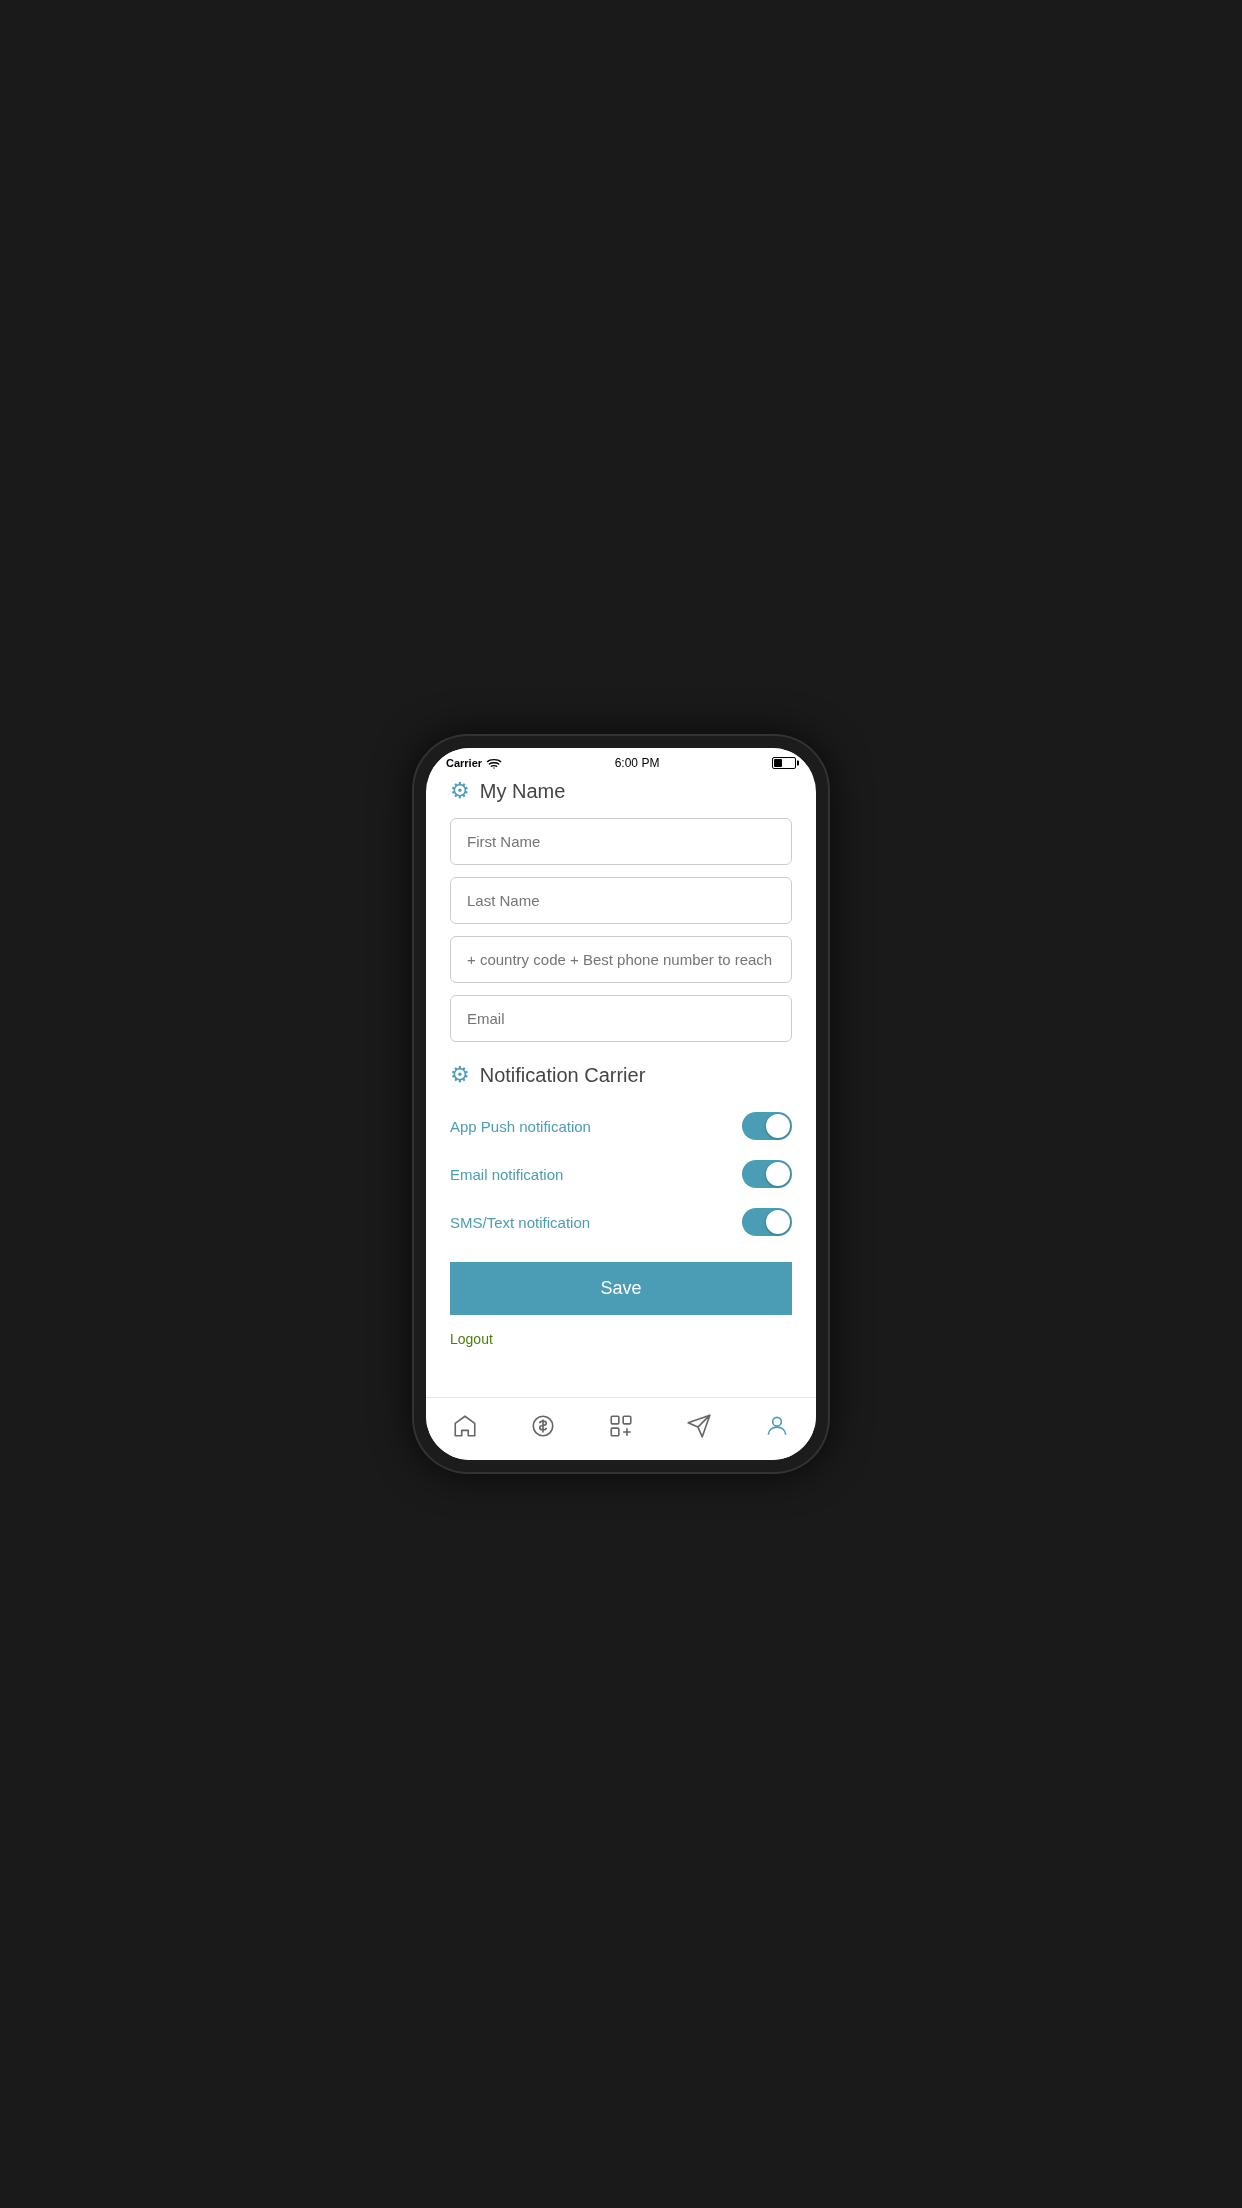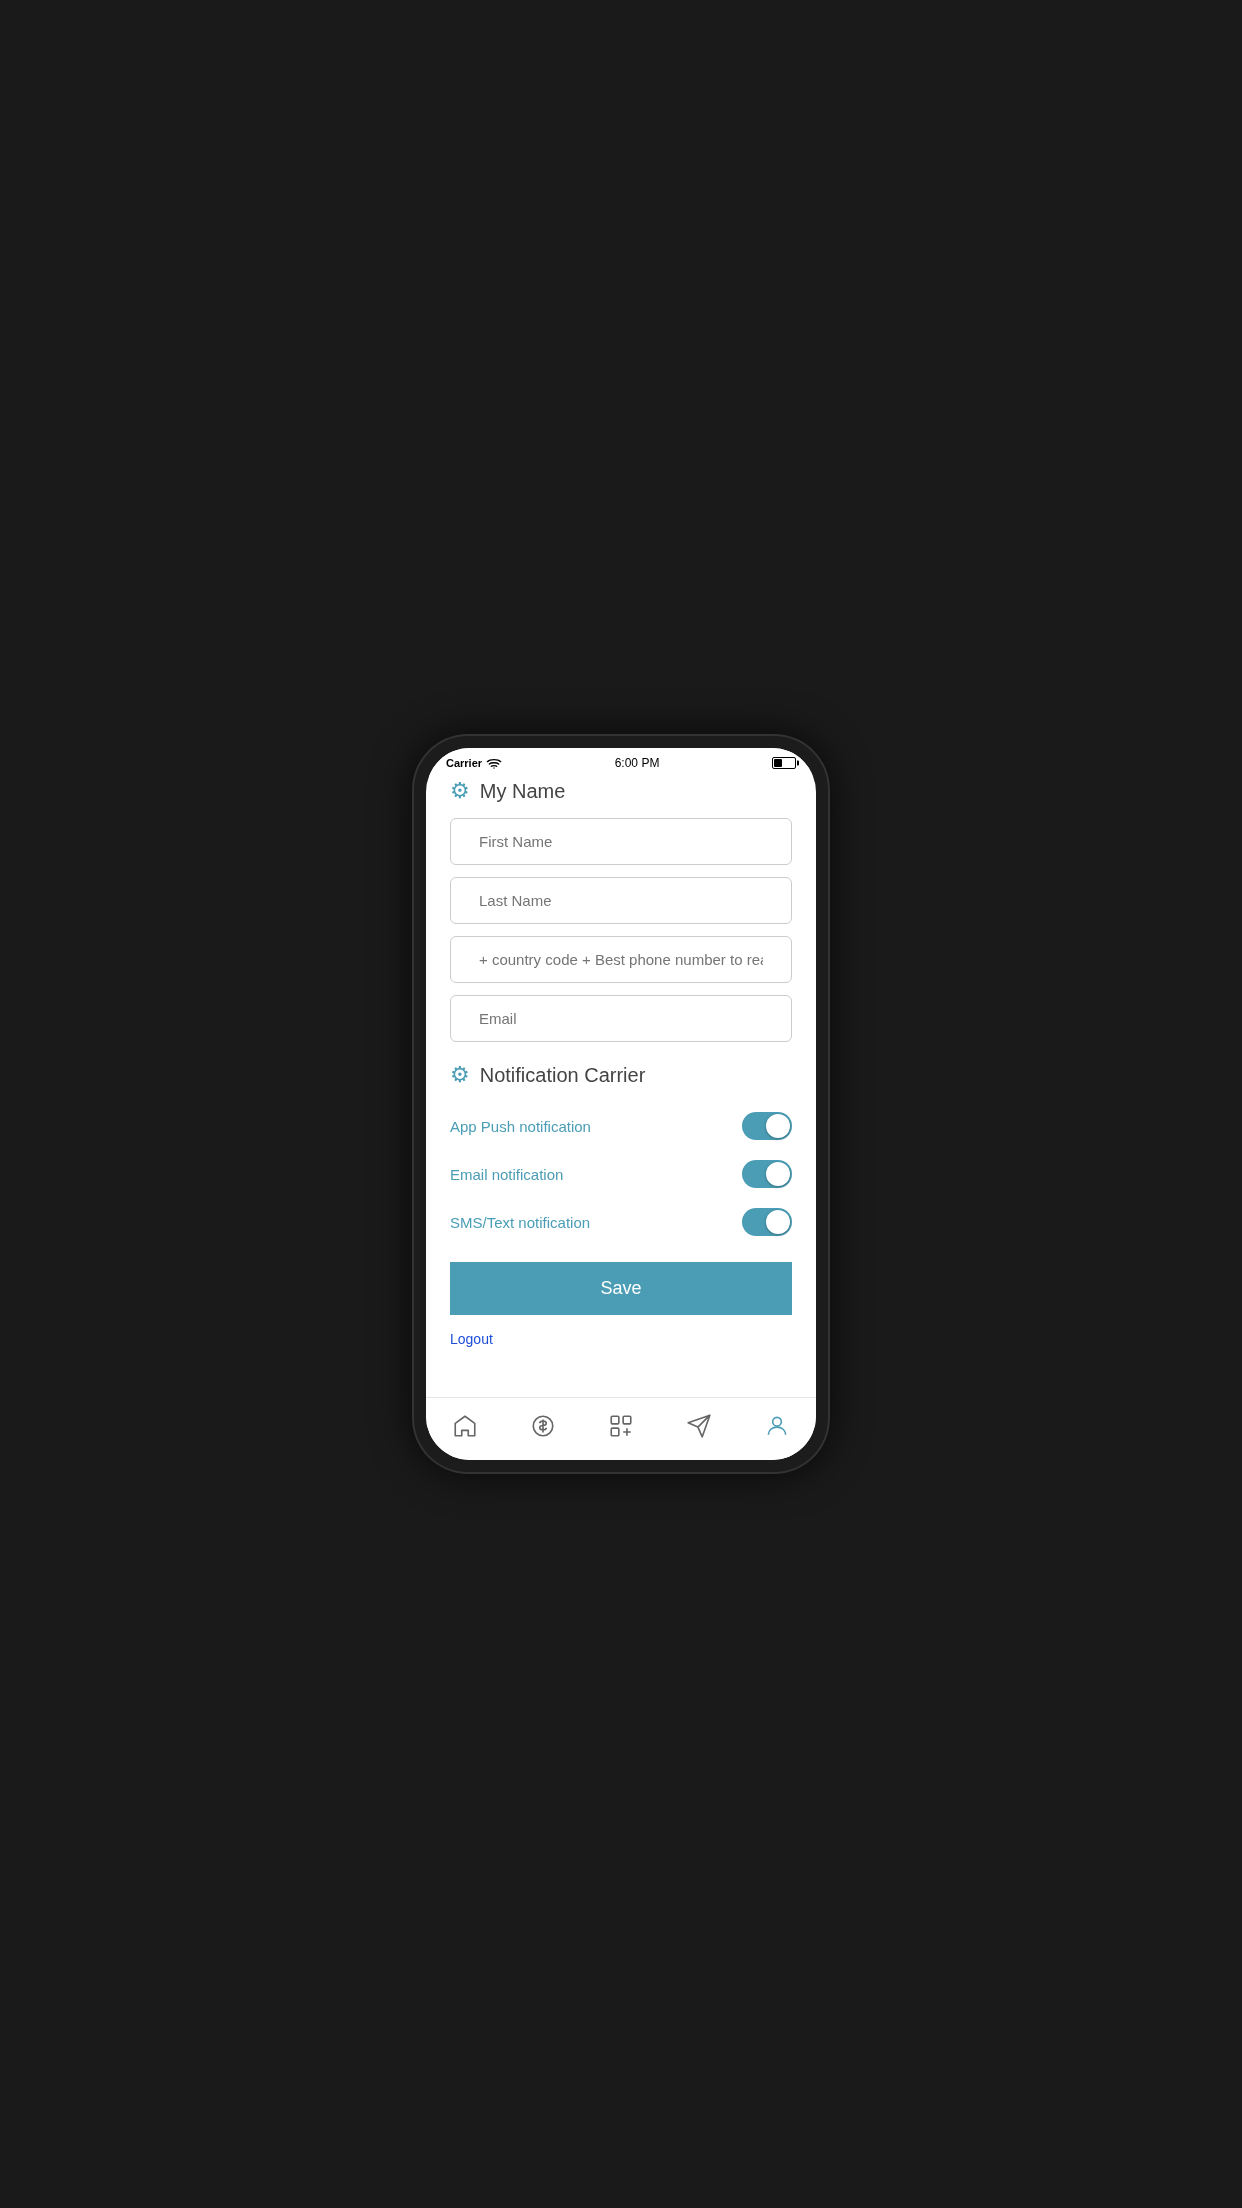--- a/index.html
+++ b/index.html
@@ -147,21 +147,21 @@
     .gear-icon {
       color: #4a9db5;
       font-size: 22px;
     }
 
     
     .form-field {
       width: 100%;
       border: 1.5px solid #ccc;
       border-radius: 6px;
-      padding: 14px 28px;
+      padding: 14px 16px;
       font-size: 15px;
       color: #aaa;
       background: #fff;
       margin-bottom: 12px;
       outline: none;
     }
 
     
     .notification-section {
       margin-top: 8px;
@@ -211,21 +211,21 @@
       border-radius: 0;
       font-size: 18px;
       font-weight: 500;
       cursor: pointer;
       margin-top: 16px;
       margin-bottom: 12px;
     }
 
     .logout-link {
       font-size: 14px;
-      color: #1d4ed8;
+      color: #4d7c0f;
       cursor: pointer;
       padding: 4px 0;
       display: block;
     }
 
     
     .bottom-nav {
       display: flex;
       justify-content: space-around;
       align-items: center;

